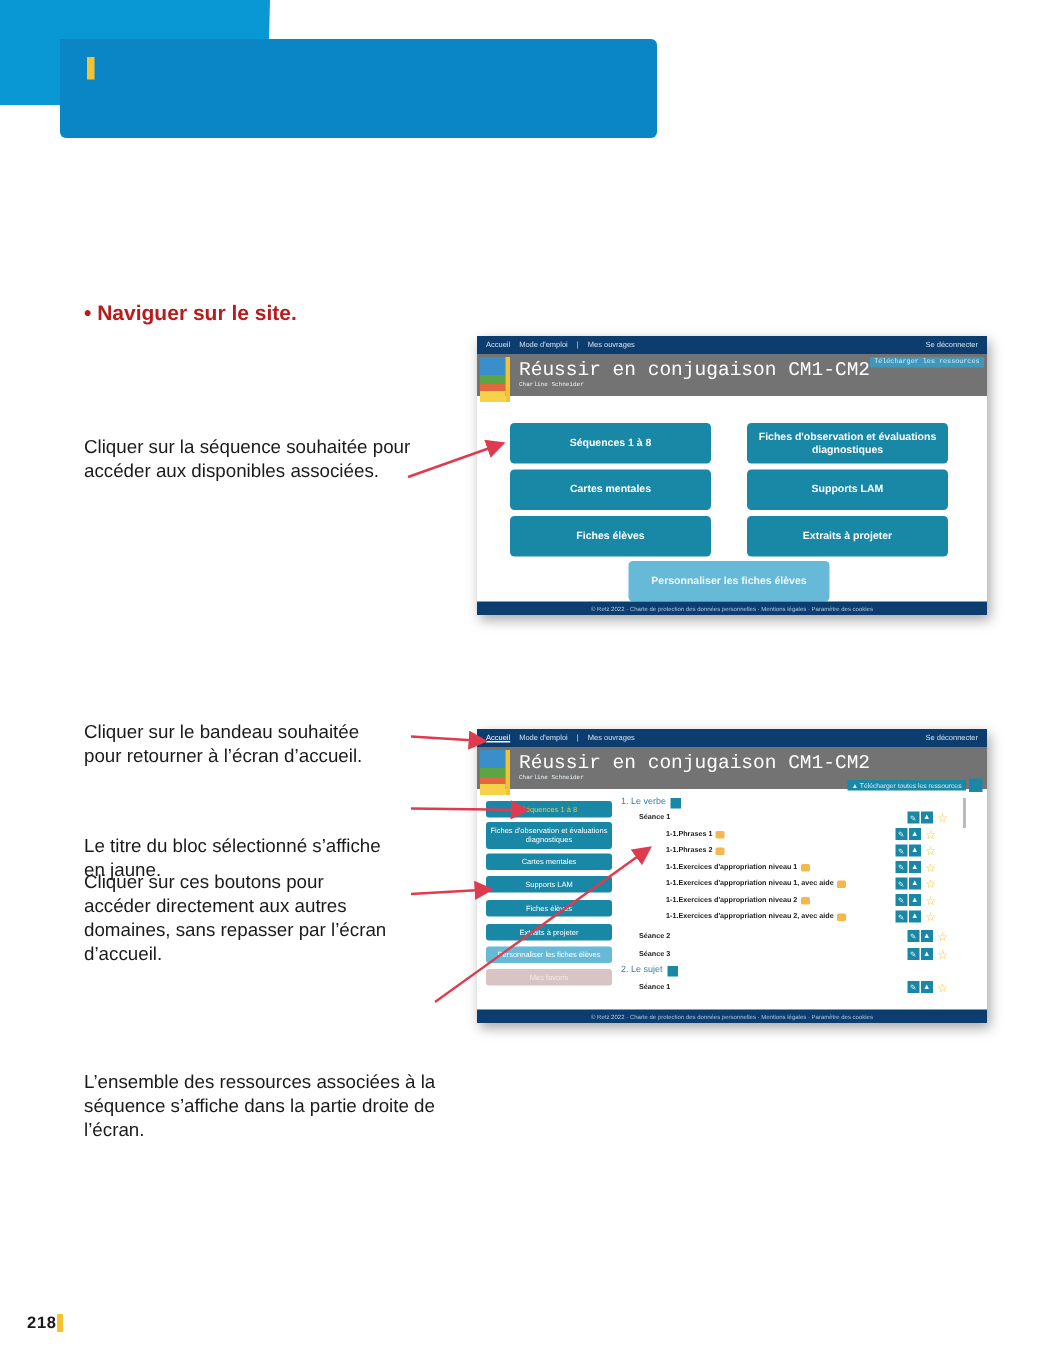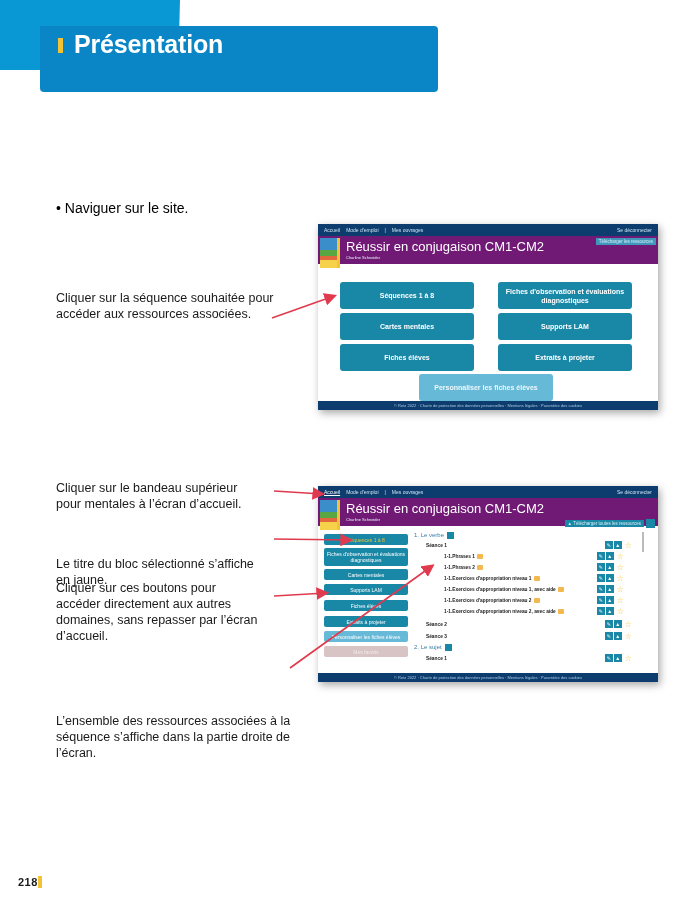--- a/index.html
+++ b/index.html
@@ -6,32 +6,32 @@
   body { width: 700px; height: 906px; background: #ffffff; position: relative; overflow: hidden; font-family: "Liberation Sans", sans-serif; color: #1a1a1a; }
 
   .top-accent { position: absolute; left: 0; top: 0; width: 180px; height: 70px; background: #0a98d5; clip-path: polygon(0 0, 100% 0, 99% 100%, 0 100%); }
   .title-band { position: absolute; left: 40px; top: 26px; width: 398px; height: 66px; background: #0a86c6; border-radius: 0 4px 4px 4px; }
   .title-bar-mark { position: absolute; left: 58px; top: 38px; width: 5px; height: 15px; background: #f4c334; }
   .title-text { position: absolute; left: 74px; top: 30px; color: #fff; font-weight: bold; font-size: 25px; line-height: 29px; letter-spacing: -0.2px; }
 
   .intro { position: absolute; left: 56px; top: 116px; width: 620px; font-size: 14px; line-height: 17px; }
   .intro .blue { color: #1a8ac6; font-weight: bold; }
   .intro .plain { font-size: 12px; color: #222; }
-  .nav-heading { position: absolute; left: 56px; top: 200px; color: #000000; font-weight: normal; font-size: 14px; }
+  .nav-heading { position: absolute; left: 56px; top: 200px; color: #b91c1c; font-weight: bold; font-size: 14px; }
 
   .callout { position: absolute; left: 56px; font-size: 12.5px; line-height: 16px; color: #1a1a1a; }
 
   .shot { position: absolute; background: #fff; box-shadow: 2px 3px 8px rgba(0,0,0,0.35); overflow: hidden; }
   .shot1 { left: 318px; top: 224px; width: 340px; height: 186px; }
   .shot2 { left: 318px; top: 486px; width: 340px; height: 196px; }
 
   .topnav { height: 12px; background: #0c3d6e; color: #cfe3f2; font-size: 5px; display: flex; align-items: center; padding: 0 6px; gap: 6px; }
   .topnav .right { margin-left: auto; }
   .topnav .active { color: #fff; text-decoration: underline; }
-  .banner { height: 28px; background: #701a75; position: relative; }
+  .banner { height: 28px; background: #737373; position: relative; font-family: Liberation Mono, monospace; }
   .cover { position: absolute; left: 2px; top: 2px; width: 20px; height: 30px; background: linear-gradient(180deg, #3a8fcb 0 40%, #5aa642 40% 60%, #e2673c 60% 75%, #f5d24a 75%); border-right: 3px solid #f4c334; }
   .banner .name { position: absolute; left: 28px; top: 3px; color: #fff; font-size: 13px; }
   .banner .author { position: absolute; left: 28px; top: 19px; color: #e9f5fa; font-size: 4px; }
   .banner .dl { position: absolute; right: 2px; top: 2px; background: #3f98bb; color: #d8eef6; font-size: 4.5px; padding: 1px 3px; }
 
   .grid-btn { position: absolute; background: #1987a6; color: #fff; font-weight: bold; font-size: 7px; border-radius: 3px; display: flex; align-items: center; justify-content: center; text-align: center; line-height: 9px; }
   .grid-btn.light { background: #66b9d7; color: #eef8fc; }
   .footer { position: absolute; left: 0; bottom: 0; width: 100%; height: 9px; background: #0c3d6e; color: #a9c8e1; font-size: 4px; display: flex; align-items: center; justify-content: center; }
 
   .side-btn { position: absolute; left: 6px; width: 84px; background: #1987a6; color: #fff; font-size: 5px; border-radius: 2px; display: flex; align-items: center; justify-content: center; text-align: center; line-height: 6px; }
@@ -57,30 +57,29 @@
 
   svg.arrows { position: absolute; left: 0; top: 0; pointer-events: none; }
 </style>
 </head>
 <body>
 
 <div class="top-accent"></div>
 <div class="title-band"></div>
 <div class="title-bar-mark"></div>
 <div class="title-text">
-  <div>Présentation</div>
 </div>
 
 <div class="intro">
 </div>
 
 <div class="nav-heading">• Naviguer sur le site.</div>
 
-<div class="callout" style="top:290px;width:230px;">Cliquer sur la séquence souhaitée pour accéder aux ressources associées.</div>
-<div class="callout" style="top:480px;width:200px;">Cliquer sur le bandeau supérieur pour mentales à l’écran d’accueil.</div>
+<div class="callout" style="top:290px;width:230px;">Cliquer sur la séquence souhaitée pour accéder aux disponibles associées.</div>
+<div class="callout" style="top:480px;width:200px;">Cliquer sur le bandeau souhaitée pour retourner à l’écran d’accueil.</div>
 <div class="callout" style="top:556px;width:205px;">Le titre du bloc sélectionné s’affiche en jaune.</div>
 <div class="callout" style="top:580px;width:205px;">Cliquer sur ces boutons pour accéder directement aux autres domaines, sans repasser par l’écran d’accueil.</div>
 <div class="callout" style="top:669px;width:235px;margin-top:44px;">L’ensemble des ressources associées à la séquence s’affiche dans la partie droite de l’écran.</div>
 
 <div class="shot shot1">
   <div class="topnav">
     <span>Accueil</span>
     <span>Mode d'emploi</span>
     <span>|</span>
     <span>Mes ouvrages</span>

